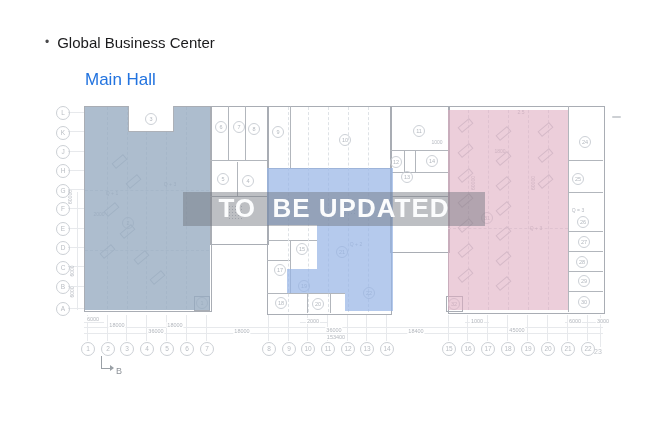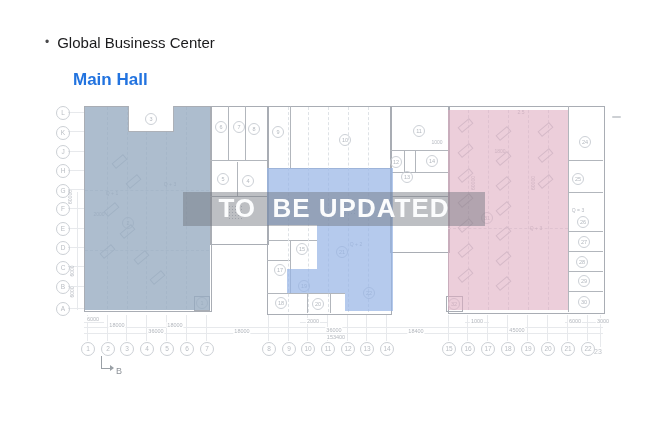--- a/index.html
+++ b/index.html
@@ -2,21 +2,21 @@
 <html><head>
 <meta charset="utf-8">
 <style>
   html,body{margin:0;padding:0}
   body{width:660px;height:440px;position:relative;background:#ffffff;
        font-family:"Liberation Sans",sans-serif;overflow:hidden}
   .abs{position:absolute}
   .title-row{left:45px;top:34px;display:flex;align-items:center;gap:8px;
              color:#1b1b1d;font-size:15px;font-weight:500}
   .bullet{font-size:12px;color:#48484a;line-height:15px}
-  .subtitle{left:73px;top:70px;font-size:17px;color:#2273df;font-weight:700}
+  .subtitle{left:85px;top:70px;font-size:17px;color:#2273df;font-weight:400}
 
   .gl{width:12px;height:12px;border:1px solid #ccd0d5;border-radius:50%;
       font-size:6.5px;color:#b9bdc3;text-align:center;line-height:12px;z-index:1}
   .rm{width:10px;height:10px;border:1px solid #ccd0d6;border-radius:50%;
       font-size:5.5px;color:#b3b8bf;text-align:center;line-height:10px;z-index:1}
   .num23{font-size:7px;color:#c0c4c9}
   .dim{font-size:5.5px;color:#b3b7bd;background:#fff;padding:0 1px;
        transform:translate(-50%,-50%);white-space:nowrap;z-index:1}
   .dimv{font-size:5px;color:#b6bac1;transform:translate(-50%,-50%) rotate(-90deg);
         white-space:nowrap;z-index:1}

